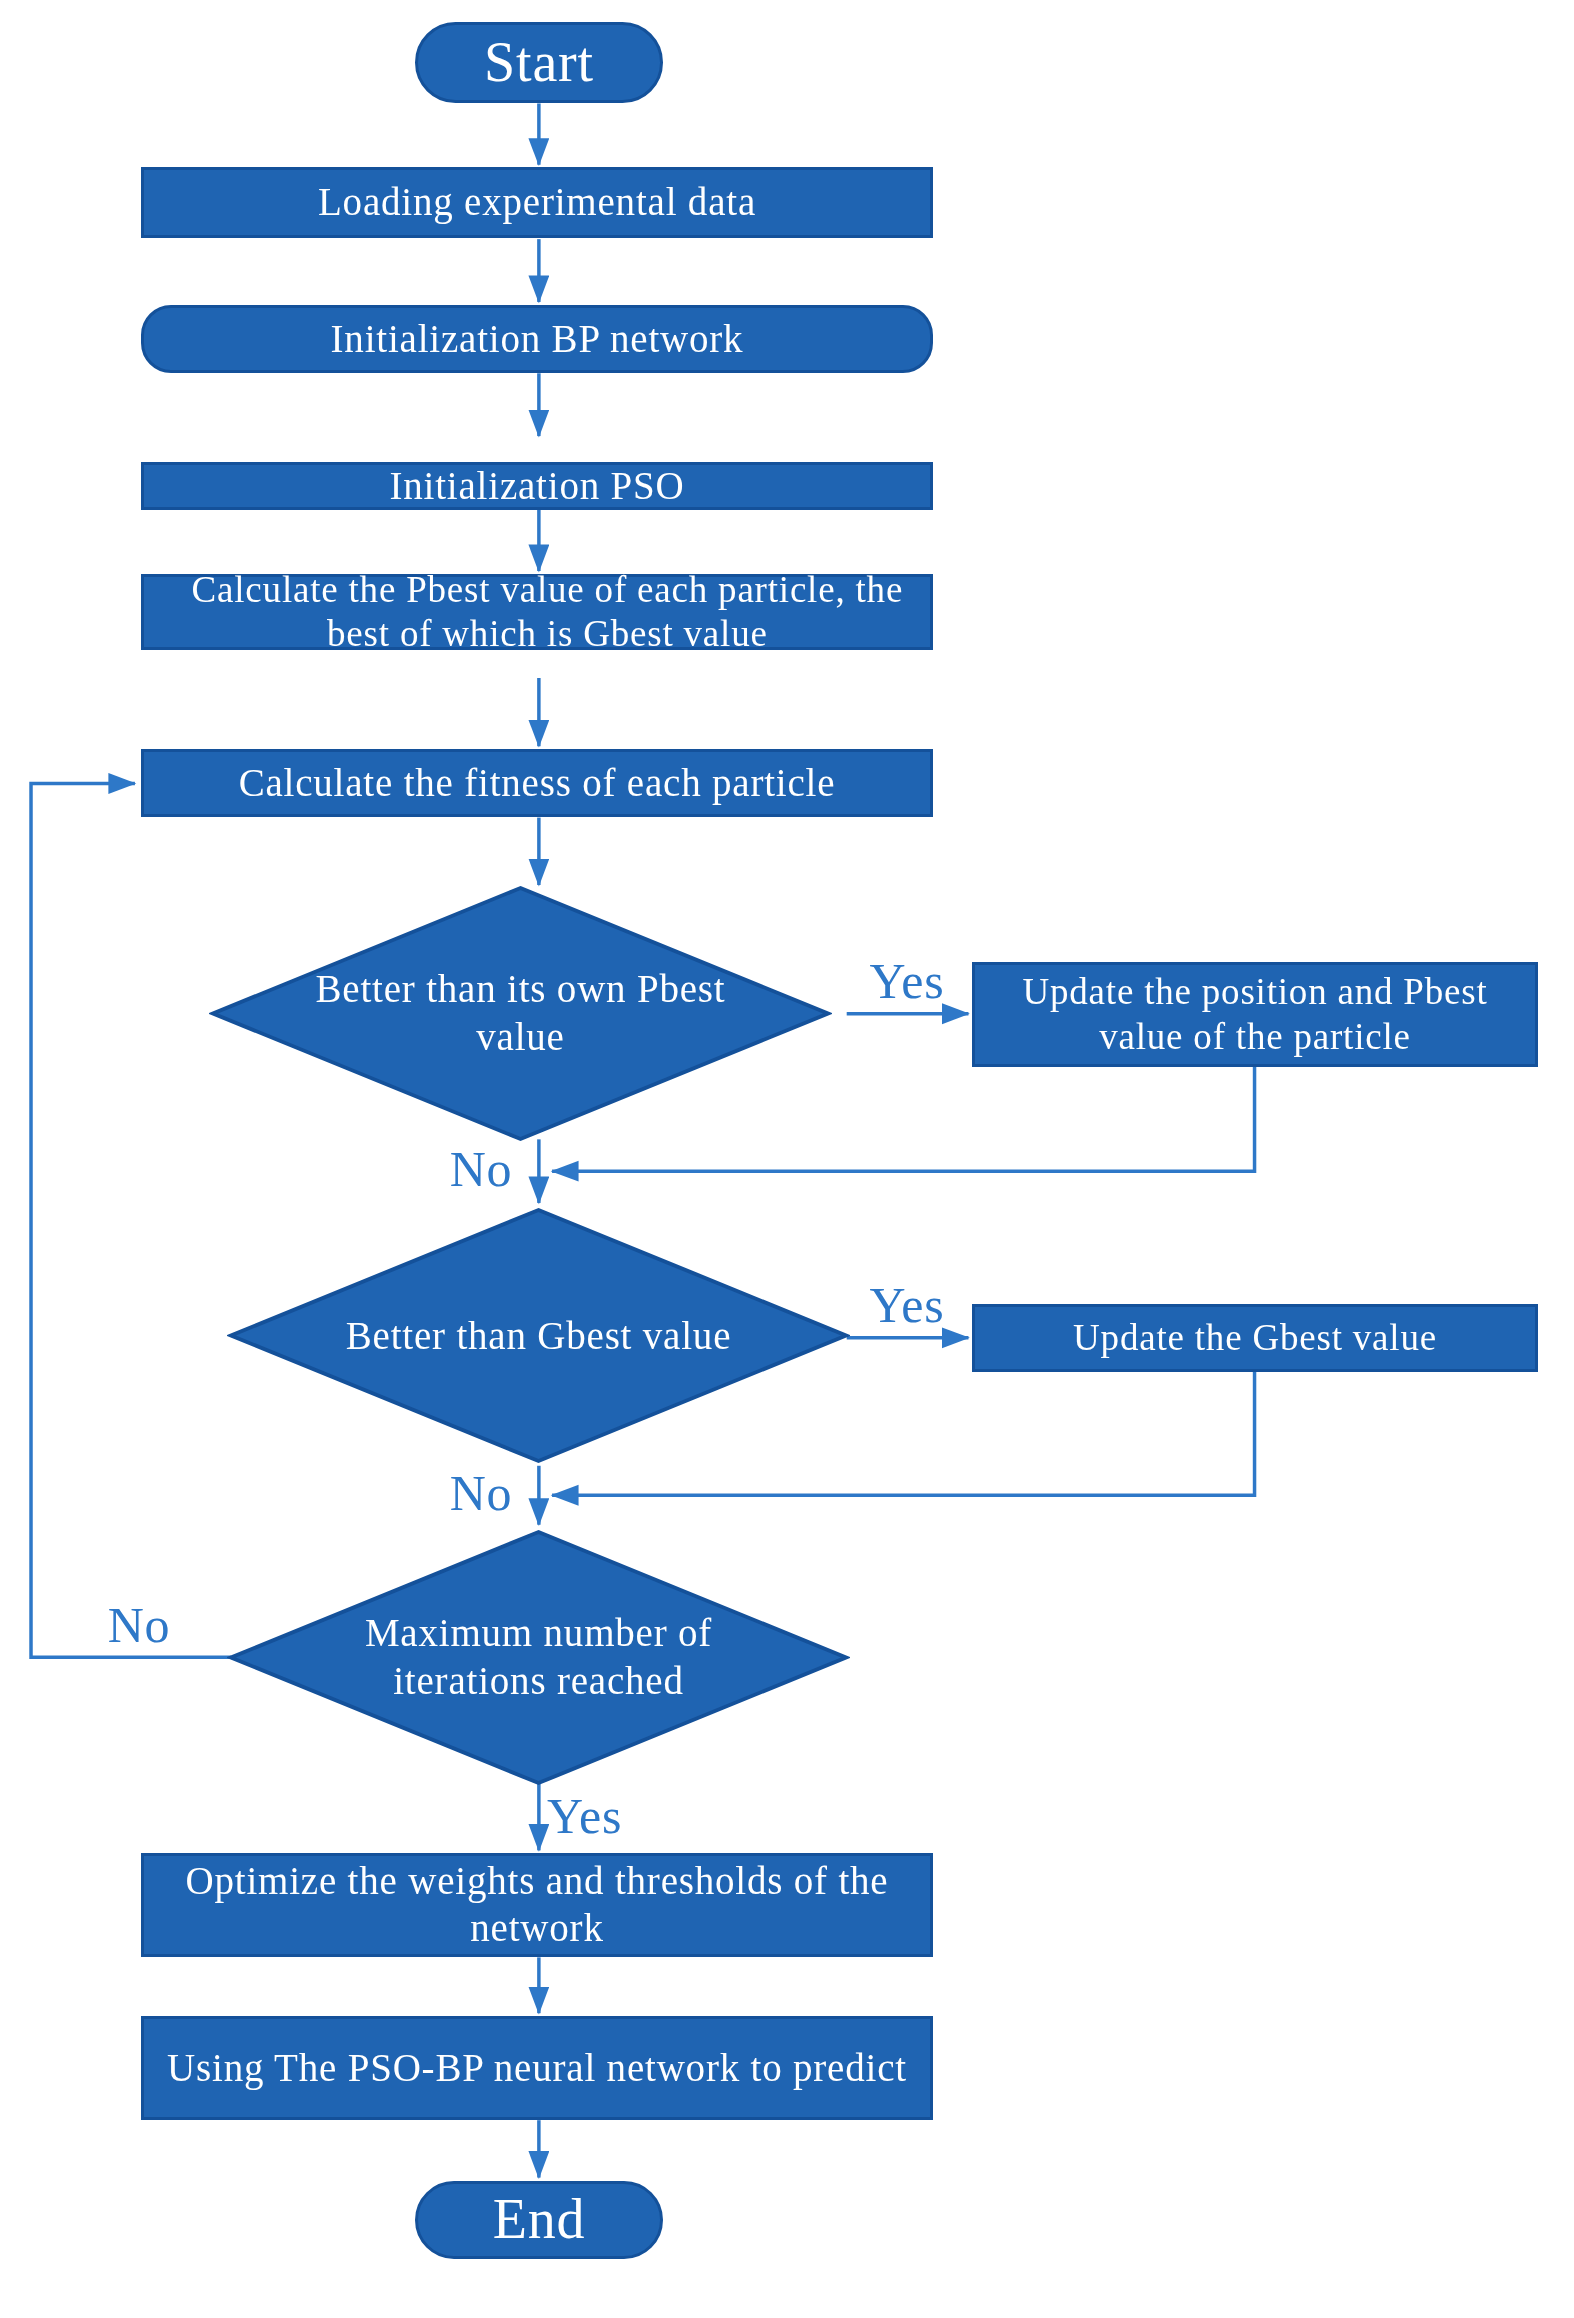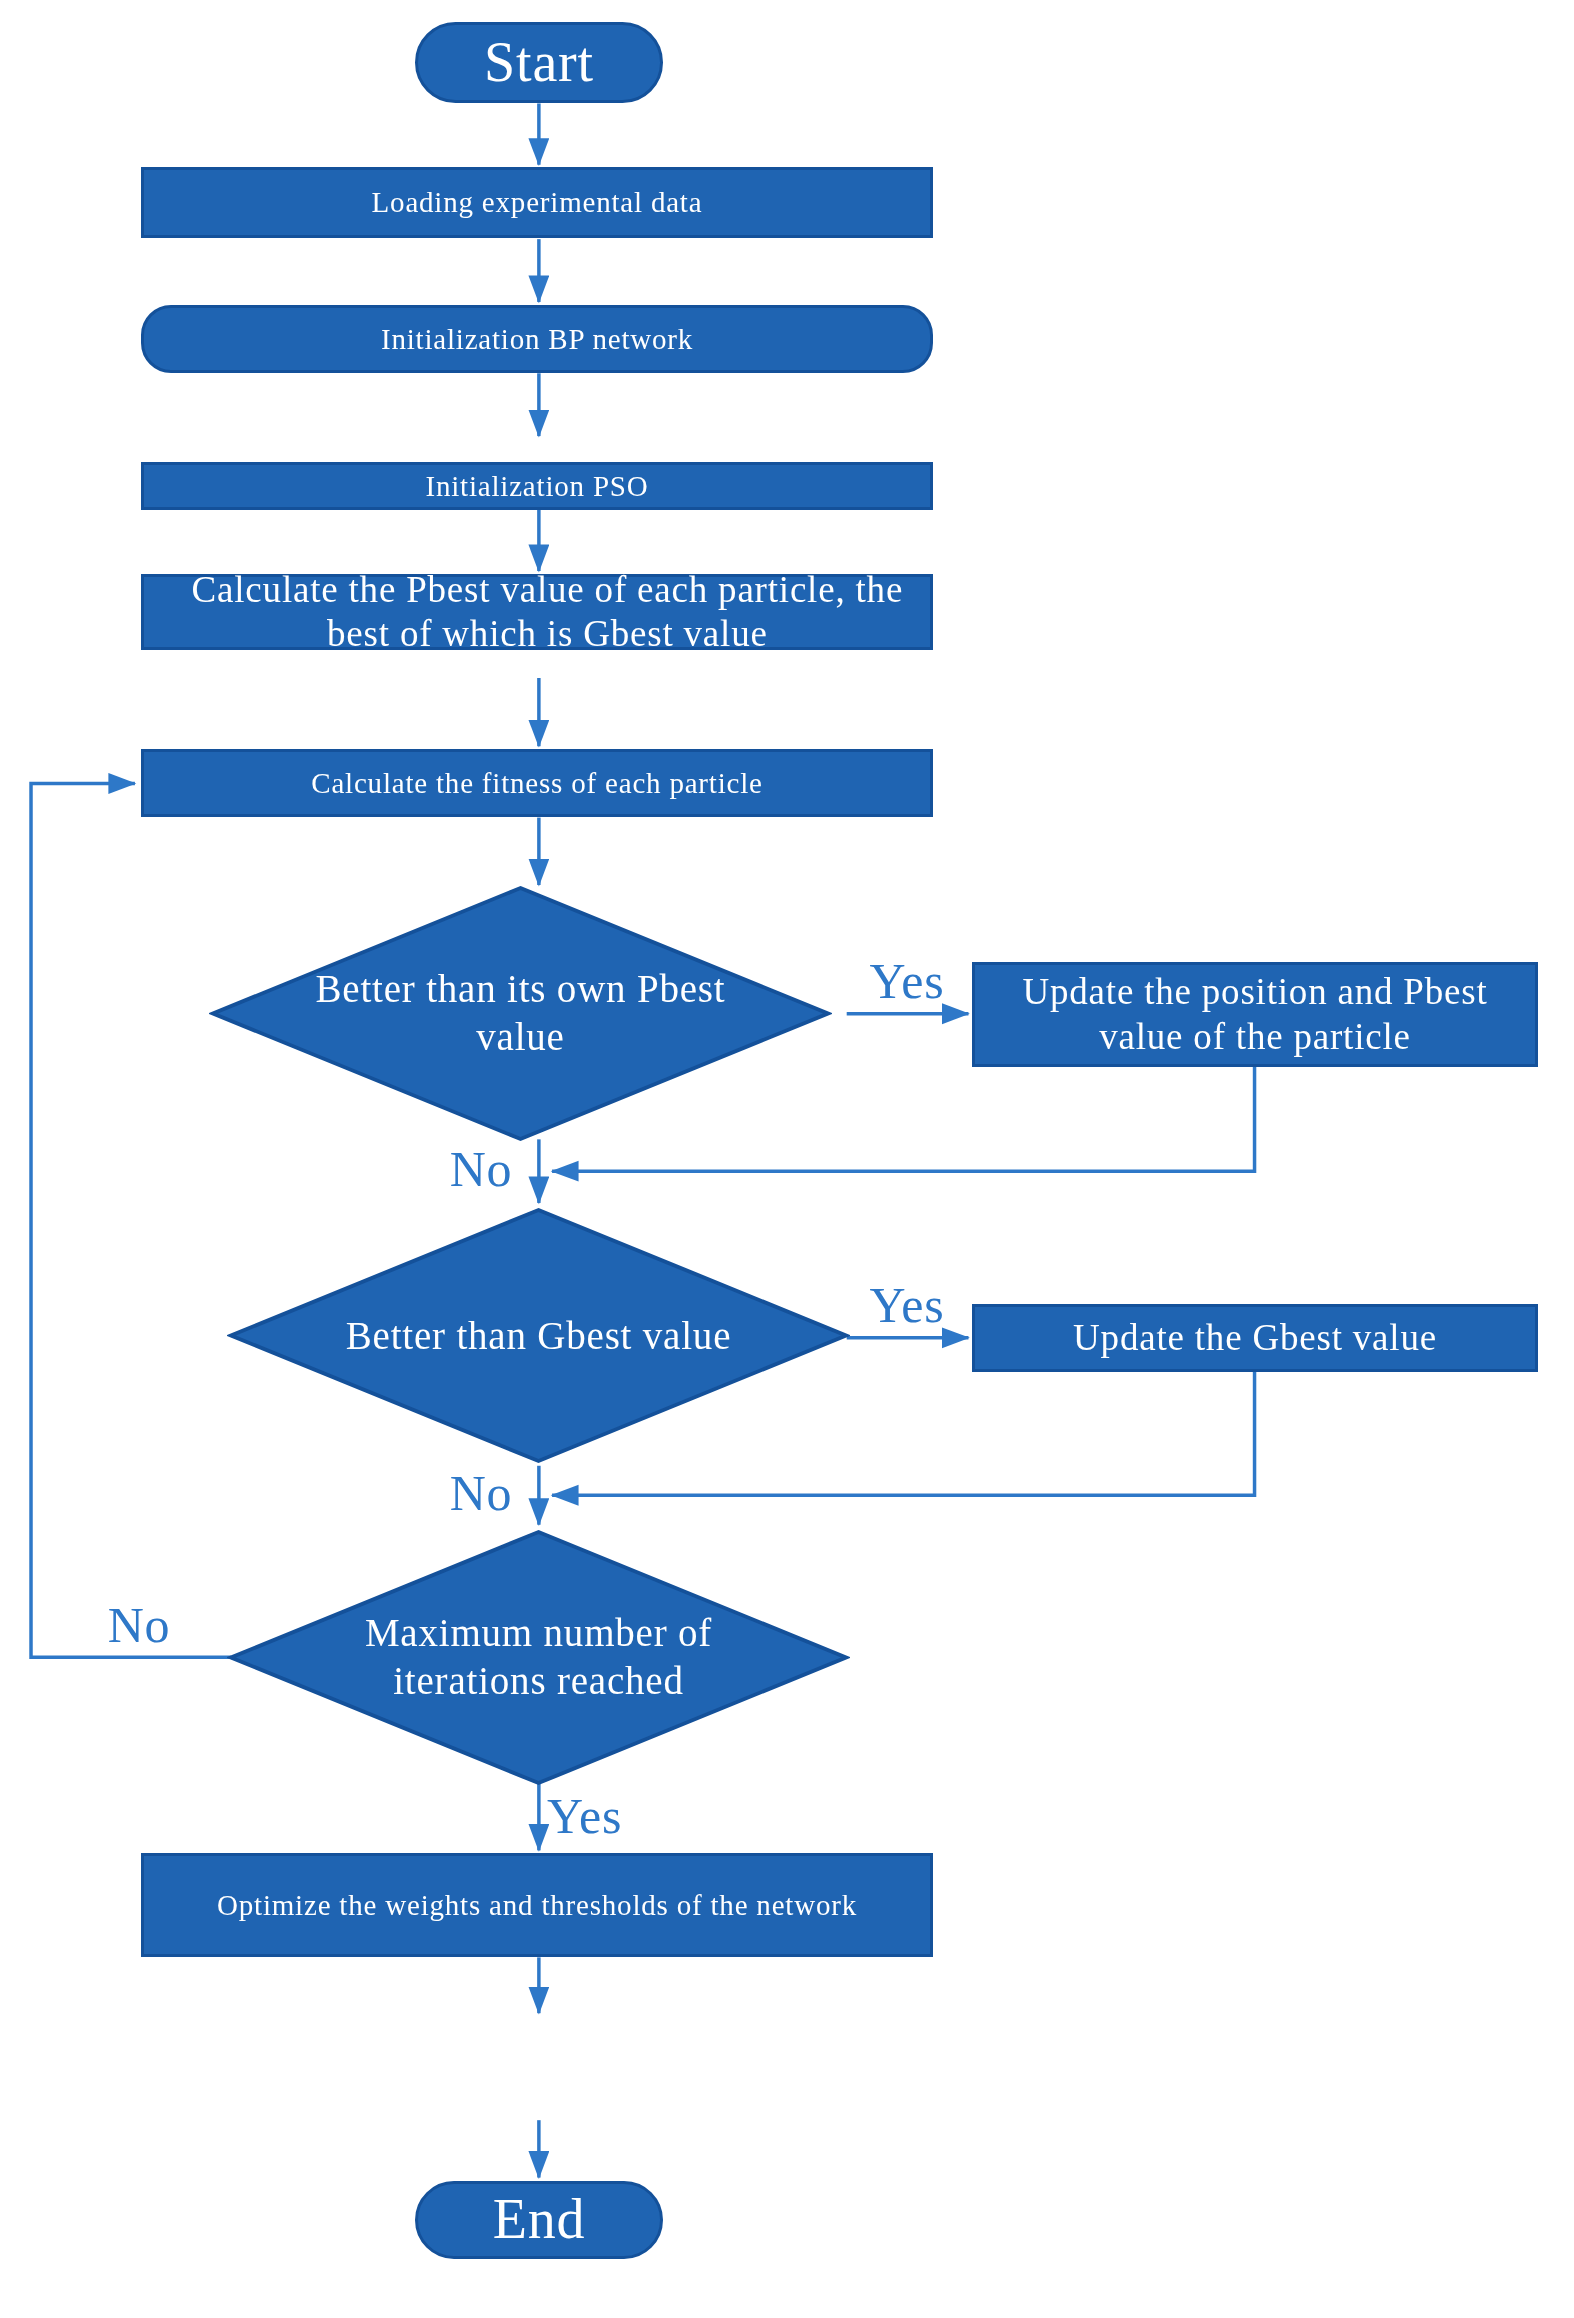--- a/index.html
+++ b/index.html
@@ -20,21 +20,21 @@
   .node{
     position:absolute;
     box-sizing:border-box;
     background:var(--node-fill,#1f64b2);
     border:3.9px solid var(--node-border,#14519a);
     color:var(--node-text,#ffffff);
     display:flex;
     align-items:center;
     justify-content:center;
     text-align:center;
-    font-size:29px;
+    font-size:39px;
     line-height:1.2;
     letter-spacing:0.8px;
     z-index:2;
     padding:0 9.3px;
   }
   .terminator{
     left:415px;width:248px;height:81px;
     border-radius:43px;
     font-size:56px;
   }
@@ -141,20 +141,23 @@
   </div>
   <div class="node side-box" id="node-update-pbest">
     <span>Update the position and Pbest value of the particle</span>
   </div>
   <div class="node side-box" id="node-update-gbest">
     <span>Update the Gbest value</span>
   </div>
   <div class="node proc" id="node-optimize">
     <span>Optimize the weights and thresholds of the network</span>
   </div>
+  <div class="node proc" id="node-predict">
+    <span>Using The PSO-BP neural network to predict</span>
+  </div>
 
   <div class="diamond-wrap" id="diamond-pbest">
     <svg width="623" height="259" viewBox="0 0 804 334">
       <polygon points="402,5 799,167 402,329 5,167" fill="#1f64b2" stroke="#14519a" stroke-width="5"></polygon>
     </svg>
     <div class="diamond-label">Better than its own Pbest value</div>
   </div>
   <div class="diamond-wrap" id="diamond-gbest">
     <svg width="623" height="259" viewBox="0 0 804 334">
       <polygon points="402,5 799,167 402,329 5,167" fill="#1f64b2" stroke="#14519a" stroke-width="5"></polygon>

